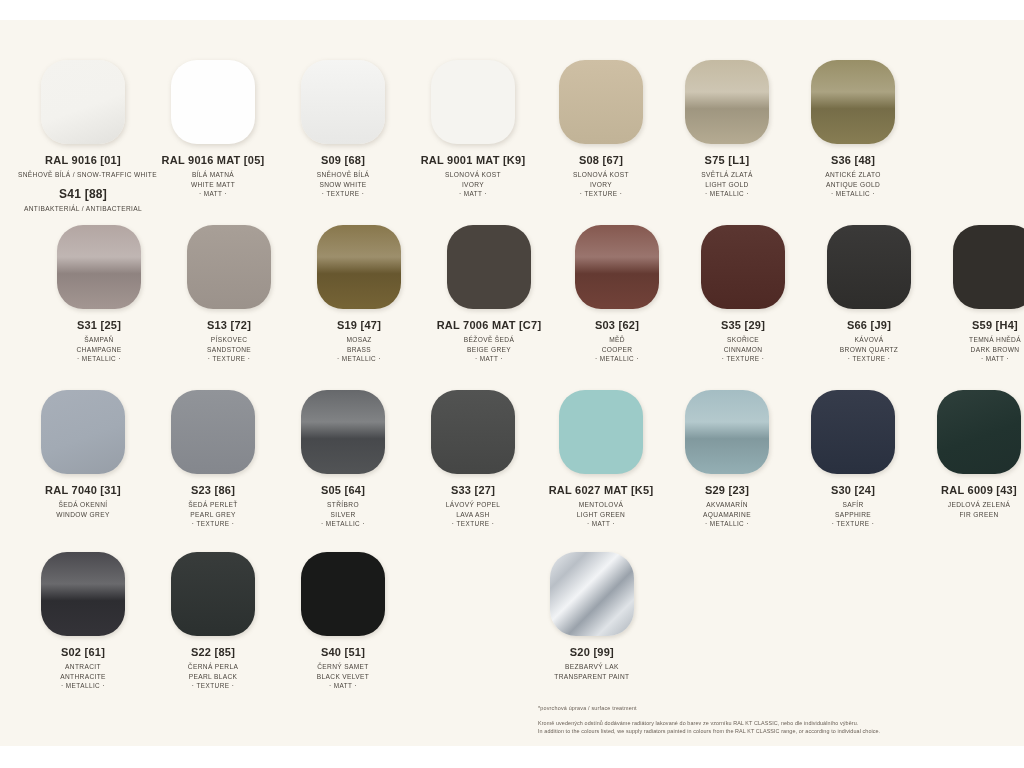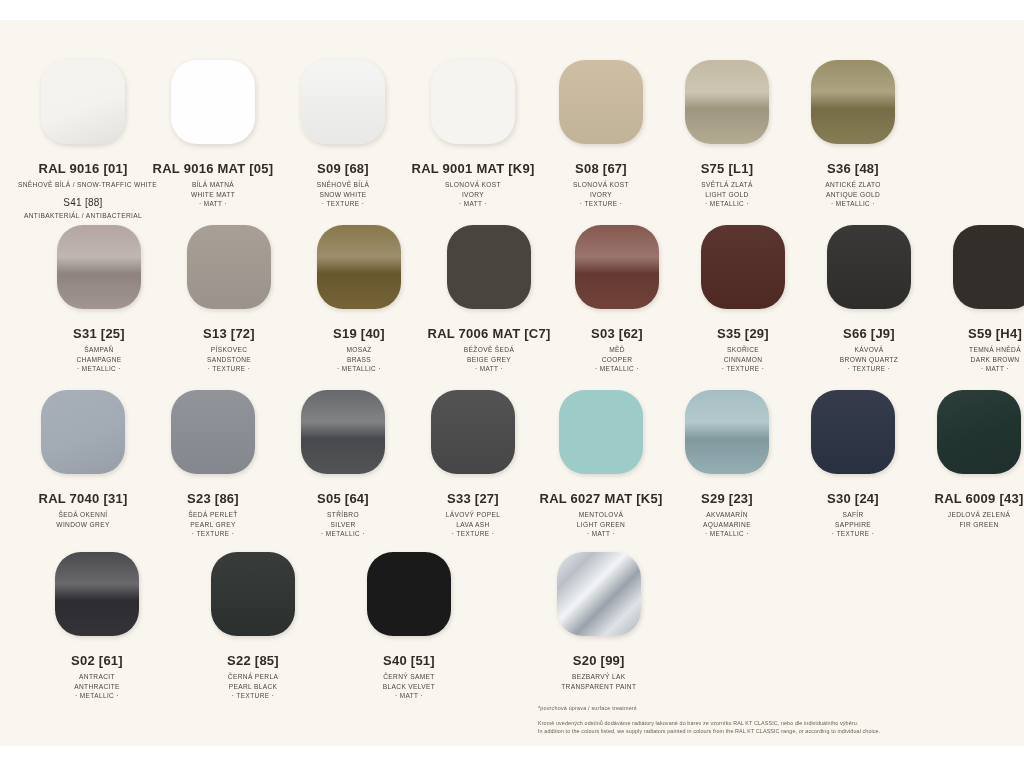--- a/index.html
+++ b/index.html
@@ -73,46 +73,46 @@
     height: 84px;
     border-radius: 26px;
     box-shadow: 1px 2px 4px rgba(120,110,95,0.22);
   }
   .swatch.pale {
     box-shadow: 1px 2px 5px rgba(150,140,125,0.30);
   }
 
   
   .code {
-    font-size: 13px;
+    font-size: 11px;
     font-weight: bold;
     letter-spacing: 0.25px;
     color: #2f2b26;
-    margin-top: 7px;
+    margin-top: 0;
     white-space: nowrap;
   }
   .names {
     margin-top: 4px;
     line-height: 9.6px;
   }
   .name-line {
     font-size: 6.6px;
     letter-spacing: 0.35px;
     color: #4a443d;
     white-space: nowrap;
   }
   .finish {
     font-size: 6.4px;
     letter-spacing: 0.45px;
     color: #4a443d;
     white-space: nowrap;
   }
   .extra-code {
-    font-size: 10px;
-    font-weight: normal;
+    font-size: 12px;
+    font-weight: bold;
     letter-spacing: 0.25px;
     color: #2f2b26;
     margin-top: 7px;
     white-space: nowrap;
   }
   .extra-name {
     font-size: 6.6px;
     letter-spacing: 0.35px;
     color: #4a443d;
     margin-top: 4px;
@@ -250,21 +250,21 @@
               <div class="names">
                 <div class="name-line">PÍSKOVEC</div>
                 <div class="name-line">SANDSTONE</div>
                 <div class="finish">· TEXTURE ·</div>
               </div>
             </div>
             <div class="cell">
               <div class="swatch-wrap">
                 <div class="swatch" title="S19 [83]" style="background: linear-gradient(rgb(136, 119, 76) 0%, rgb(157, 143, 108) 38%, rgb(103, 87, 47) 58%, rgb(118, 100, 54) 100%);"></div>
               </div>
-              <div class="code">S19 [40]</div>
+              <div class="code">S19 [47]</div>
               <div class="names">
                 <div class="name-line">MOSAZ</div>
                 <div class="name-line">BRASS</div>
                 <div class="finish">· METALLIC ·</div>
               </div>
             </div>
             <div class="cell">
               <div class="swatch-wrap">
                 <div class="swatch" title="RAL 7006 MAT [C7]" style="background: rgb(74, 68, 62);"></div>
               </div>
@@ -409,21 +409,21 @@
               </div>
               <div class="code">RAL 6009 [43]</div>
               <div class="names">
                 <div class="name-line">JEDLOVÁ ZELENÁ</div>
                 <div class="name-line">FIR GREEN</div>
               </div>
             </div>
           </div>
         </div>
         <div class="row" style="position: absolute; top: 532px;">
-          <div class="group left" style="padding-left: 32px; gap: 26px;">
+          <div class="group left" style="padding-left: 18px;">
             <div class="cell">
               <div class="swatch-wrap">
                 <div class="swatch" title="S02 [61]" style="background: linear-gradient(rgb(74, 73, 78) 0%, rgb(106, 106, 109) 38%, rgb(45, 45, 49) 58%, rgb(52, 51, 56) 100%);"></div>
               </div>
               <div class="code">S02 [61]</div>
               <div class="names">
                 <div class="name-line">ANTRACIT</div>
                 <div class="name-line">ANTHRACITE</div>
                 <div class="finish">· METALLIC ·</div>
               </div>

